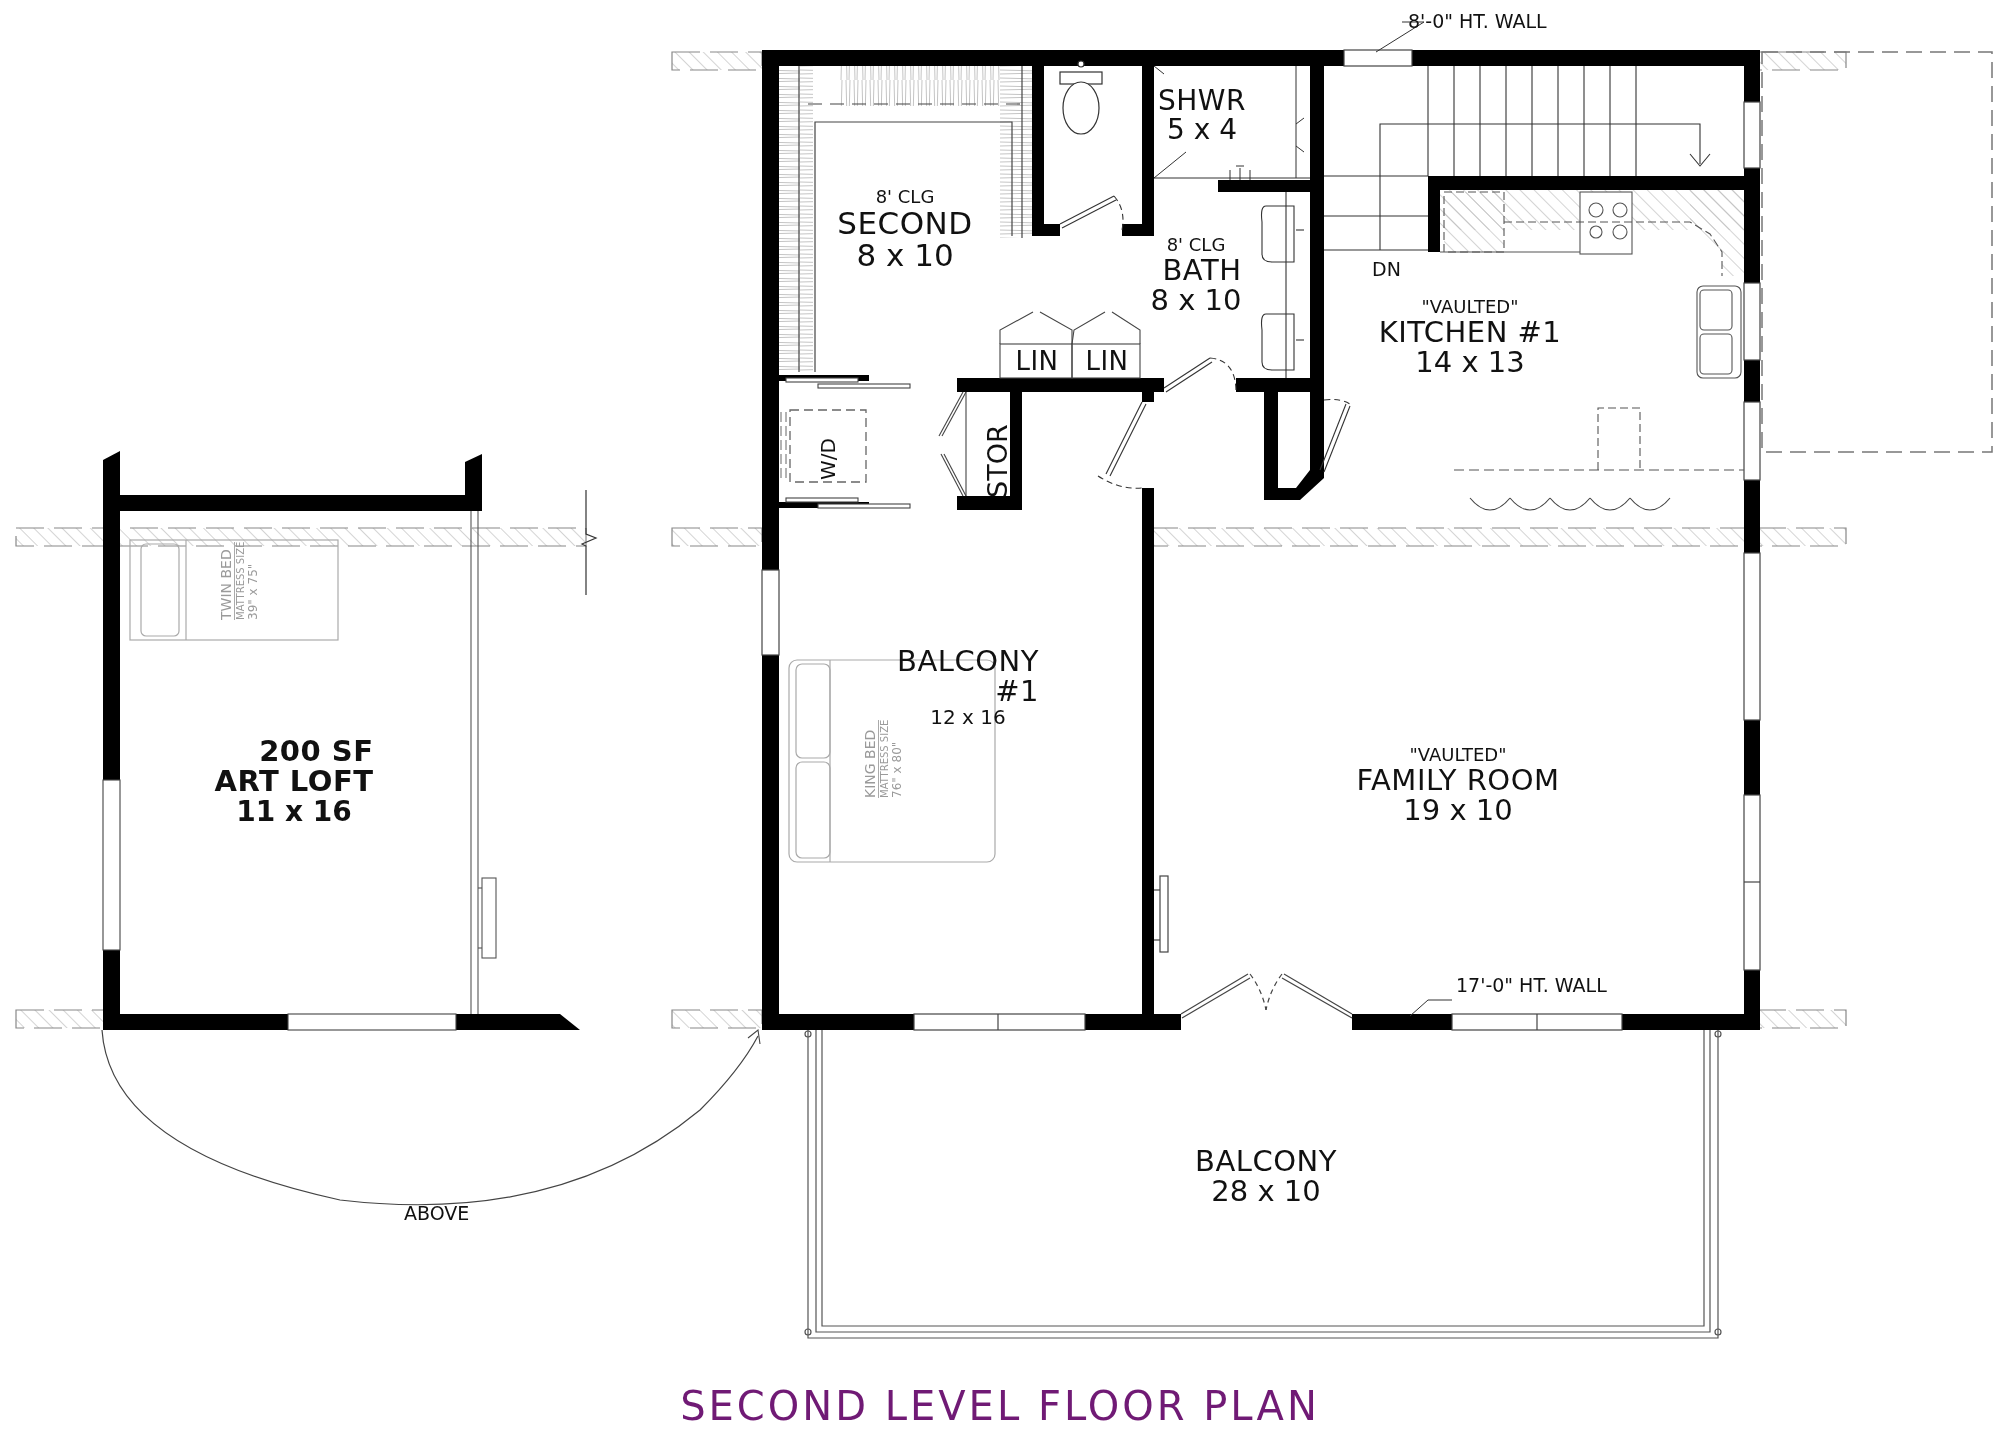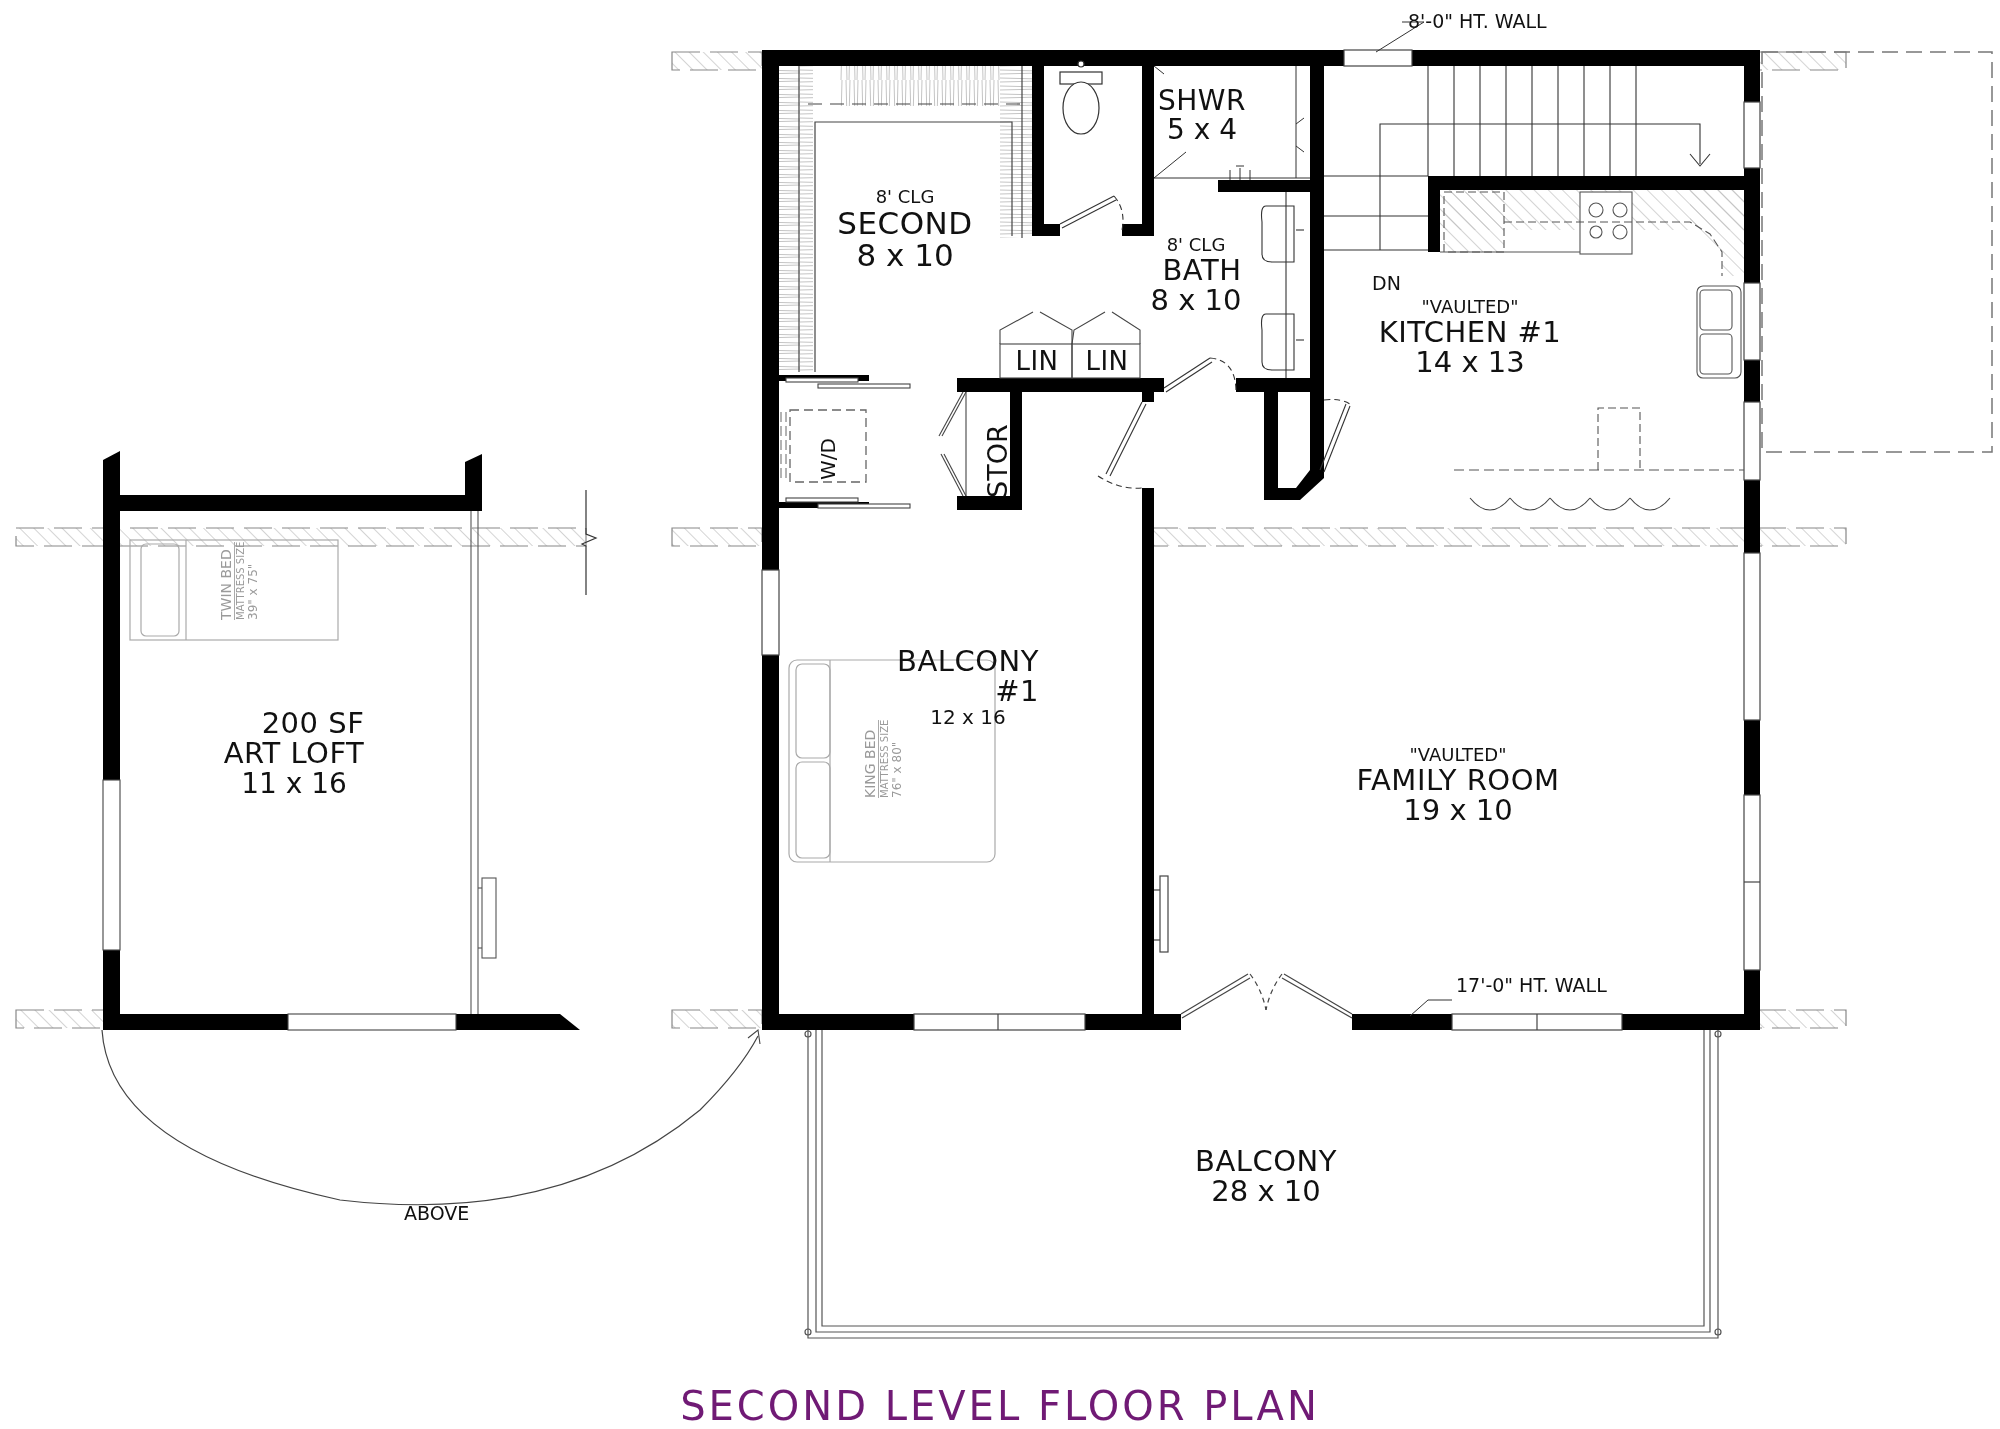--- a/index.html
+++ b/index.html
@@ -302,21 +302,21 @@
     <rect x="141" y="544" width="38" height="92" rx="5"></rect>
   </g>
 
   <path d="M102 1030 Q110 1150 340 1200 Q560 1226 700 1110 Q740 1070 758 1036" fill="none" stroke="#444" stroke-width="1.2"></path>
   <polyline points="748,1038 758,1030 760,1044" fill="none" stroke="#444" stroke-width="1.1"></polyline>
 </svg>
 
 <div class="note" style="left:1408px; top:10px;">8'-0" HT. WALL</div>
 <div class="note" style="left:1456px; top:974px;">17'-0" HT. WALL</div>
 <div class="note" style="left:404px; top:1202px;">ABOVE</div>
-<div class="note" style="left:1372px; top:258px;margin-top:14px;">DN</div>
+<div class="note" style="left:1372px; top:258px;">DN</div>
 
 <div class="lbl" style="left:905px; top:188px;">
   <div class="small">8' CLG</div>
   <div class="room-name">SECOND</div>
   <div class="room-dim">8 x 10</div>
 </div>
 
 <div class="lbl" style="left:1202px; top:86px;">
   <div class="room-name" style="font-size:28px">SHWR</div>
   <div class="room-dim" style="font-size:28px">5 x 4</div>
@@ -346,21 +346,21 @@
   <div class="room-name" style="font-size:29px">#1</div>
   <div class="room-dim" style="font-size:20px">12 x 16</div>
 </div>
 
 <div class="lbl" style="left:1458px; top:746px;">
   <div class="small">"VAULTED"</div>
   <div class="room-name" style="font-size:29px">FAMILY ROOM</div>
   <div class="room-dim" style="font-size:29px">19 x 10</div>
 </div>
 
-<div class="lbl" style="left:294px; top:708px;">
+<div class="lbl" style="left:294px; top:736px;font-weight:bold;">
   <div class="room-name" style="font-size:29px">200 SF</div>
   <div class="room-name" style="font-size:29px">ART LOFT</div>
   <div class="room-dim" style="font-size:28px">11 x 16</div>
 </div>
 
 <div class="lbl" style="left:1266px; top:1146px;">
   <div class="room-name" style="font-size:29px">BALCONY</div>
   <div class="room-dim" style="font-size:29px">28 x 10</div>
 </div>
 

